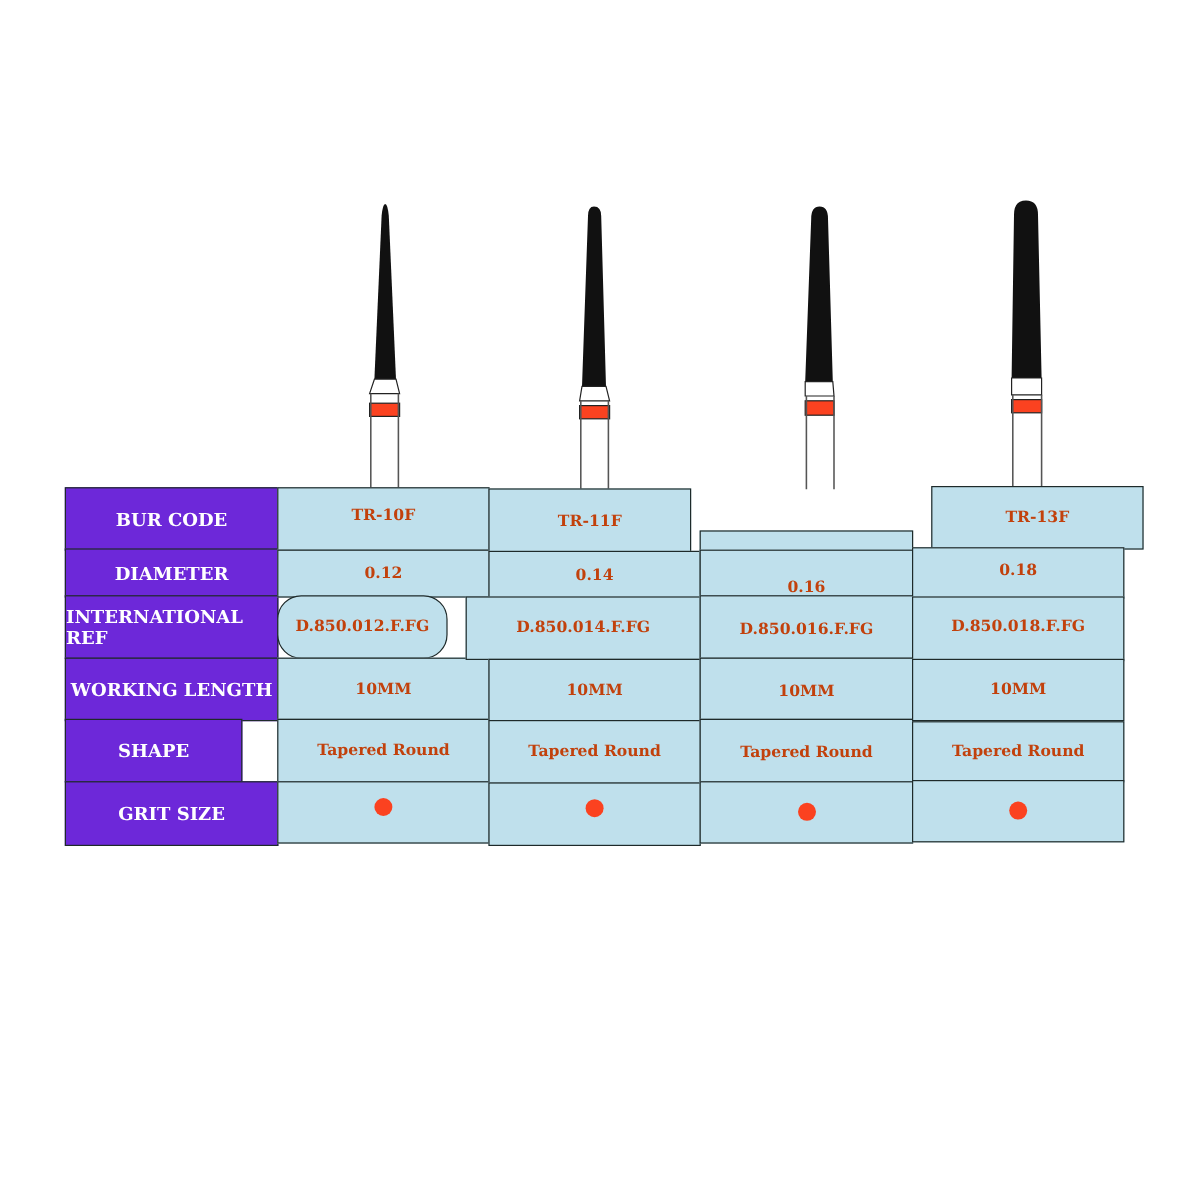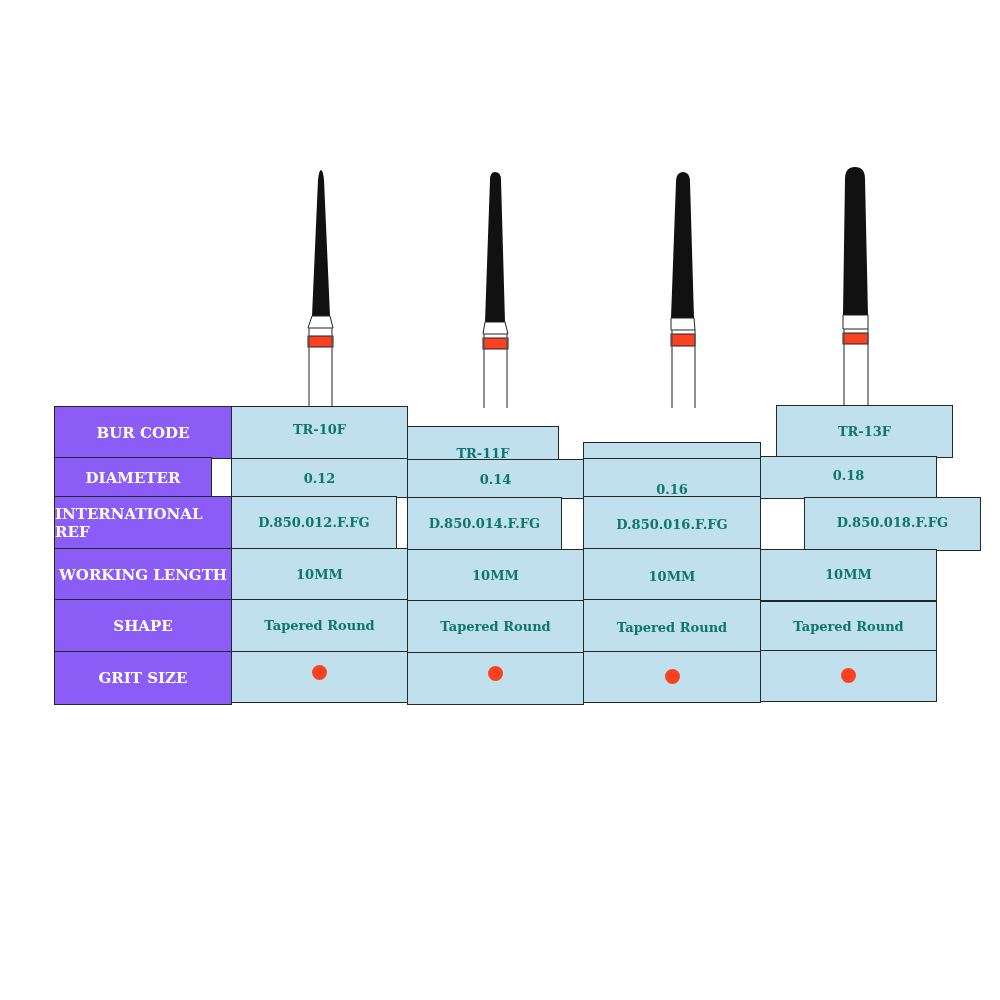--- a/index.html
+++ b/index.html
@@ -2,22 +2,22 @@
 <html><head>
 <meta charset="utf-8">
 <style>
   html, body { margin:0; padding:0; }
   body { width:1000px; height:1000px; background:#ffffff; position:relative; overflow:hidden;
          font-family:"DejaVu Serif", "Liberation Serif", serif; }
   .bur { position:absolute; }
   .bur svg { display:block; }
   .cell { position:absolute; box-sizing:border-box; border:1.5px solid #1e2a2a;
           display:flex; align-items:center; justify-content:center; font-weight:bold; }
-  .hdr { background:#8b5cf6; color:#ffffff; font-size:15px; }
-  .val { background:#bfe0ec; color:#0f766e; font-size:13px; }
+  .hdr { background:#6d28d9; color:#ffffff; font-size:15px; }
+  .val { background:#bfe0ec; color:#c2410c; font-size:13px; }
   .dot { width:15px; height:15px; border-radius:50%; background:#fb4220; }
 </style>
 </head>
 <body>
 
 <div class="bur" style="left:300px;top:168px;">
   <svg width="40" height="240" viewBox="0 0 40 240">
     <path d="M21 2 Q23 2 24 12 L30 148 L12 148 L18 12 Q19 2 21 2 Z" fill="#111"></path>
     <path d="M12 148 L8 160 L33 160 L30 148 Z" fill="#fff" stroke="#222" stroke-width="1"></path>
     <rect x="8" y="168" width="25" height="11" fill="#fb4220" stroke="#222" stroke-width="1"></rect>
@@ -48,54 +48,54 @@
     <path d="M11 14 Q11 2 21 2 Q31 2 31 14 L34 150 L9 150 Z" fill="#111"></path>
     <path d="M9 150 L9 164 L34 164 L34 150 Z" fill="#fff" stroke="#222" stroke-width="1"></path>
     <rect x="9" y="168" width="25" height="11" fill="#fb4220" stroke="#222" stroke-width="1"></rect>
     <line x1="10" y1="164" x2="10" y2="242" stroke="#555" stroke-width="1.3"></line>
     <line x1="34" y1="164" x2="34" y2="242" stroke="#555" stroke-width="1.3"></line>
   </svg>
 </div>
 
 <div>
   <div class="cell hdr" style="left:54px;top:406px;width:178px;height:53px;">BUR CODE</div>
-  <div class="cell hdr" style="left:54px;top:457px;width:158px;height:41px;">DIAMETER</div>
+  <div class="cell hdr" style="left:54px;top:457px;width:178px;height:41px;">DIAMETER</div>
   <div class="cell hdr" style="left:54px;top:496px;width:178px;height:53px;">INTERNATIONAL REF</div>
   <div class="cell hdr" style="left:54px;top:548px;width:178px;height:53px;text-align:right;">WORKING LENGTH</div>
-  <div class="cell hdr" style="left:54px;top:599px;width:178px;height:53px;">SHAPE</div>
+  <div class="cell hdr" style="left:54px;top:599px;width:148px;height:53px;">SHAPE</div>
   <div class="cell hdr" style="left:54px;top:651px;width:178px;height:54px;">GRIT SIZE</div>
 
   <div class="cell val" style="left:231px;top:406px;width:177px;height:53px;padding-bottom:6px;">TR-10F</div>
   <div class="cell val" style="left:231px;top:458px;width:177px;height:40px;">0.12</div>
-  <div class="cell val" style="left:231px;top:496px;width:166px;height:53px;">D.850.012.F.FG</div>
+  <div class="cell val" style="left:231px;top:496px;width:142px;height:53px;border-radius:20px;">D.850.012.F.FG</div>
   <div class="cell val" style="left:231px;top:548px;width:177px;height:52px;">10MM</div>
   <div class="cell val" style="left:231px;top:599px;width:177px;height:53px;">Tapered Round</div>
   <div class="cell val" style="left:231px;top:651px;width:177px;height:52px;padding-bottom:10px;">
       <div class="dot"></div>
     </div>
 
-  <div class="cell val" style="left:407px;top:426px;width:152px;height:54px;">TR-11F</div>
+  <div class="cell val" style="left:407px;top:407px;width:169px;height:54px;">TR-11F</div>
   <div class="cell val" style="left:407px;top:459px;width:177px;height:40px;">0.14</div>
-  <div class="cell val" style="left:407px;top:497px;width:155px;height:53px;">D.850.014.F.FG</div>
+  <div class="cell val" style="left:388px;top:497px;width:196px;height:53px;">D.850.014.F.FG</div>
   <div class="cell val" style="left:407px;top:549px;width:177px;height:52px;">10MM</div>
   <div class="cell val" style="left:407px;top:600px;width:177px;height:53px;">Tapered Round</div>
   <div class="cell val" style="left:407px;top:652px;width:177px;height:53px;padding-bottom:10px;">
       <div class="dot"></div>
     </div>
 
   <div class="cell val" style="left:583px;top:406px;width:178px;height:53px;padding-top:8px;margin-top:36px;">TR-12F</div>
   <div class="cell val" style="left:583px;top:458px;width:178px;height:40px;padding-top:22px;">0.16</div>
   <div class="cell val" style="left:583px;top:496px;width:178px;height:53px;padding-top:4px;">D.850.016.F.FG</div>
   <div class="cell val" style="left:583px;top:548px;width:178px;height:52px;padding-top:4px;">10MM</div>
   <div class="cell val" style="left:583px;top:599px;width:178px;height:53px;padding-top:4px;">Tapered Round</div>
   <div class="cell val" style="left:583px;top:651px;width:178px;height:52px;padding-bottom:2px;">
       <div class="dot"></div>
     </div>
 
   <div class="cell val" style="left:760px;top:405px;width:177px;height:53px;margin-left:16px;">TR-13F</div>
   <div class="cell val" style="left:760px;top:456px;width:177px;height:43px;padding-bottom:4px;">0.18</div>
-  <div class="cell val" style="left:760px;top:497px;width:177px;height:54px;padding-bottom:4px;margin-left:44px;">D.850.018.F.FG</div>
+  <div class="cell val" style="left:760px;top:497px;width:177px;height:54px;padding-bottom:4px;">D.850.018.F.FG</div>
   <div class="cell val" style="left:760px;top:549px;width:177px;height:52px;padding-bottom:2px;">10MM</div>
   <div class="cell val" style="left:760px;top:601px;width:177px;height:51px;">Tapered Round</div>
   <div class="cell val" style="left:760px;top:650px;width:177px;height:52px;padding-bottom:2px;">
       <div class="dot"></div>
     </div>
 </div>
 
 </body></html>

